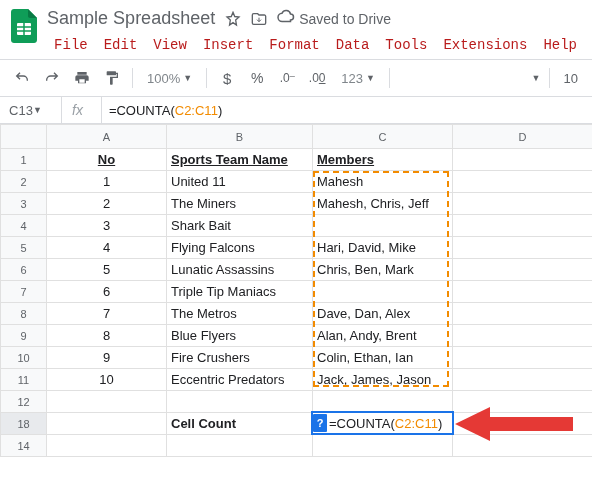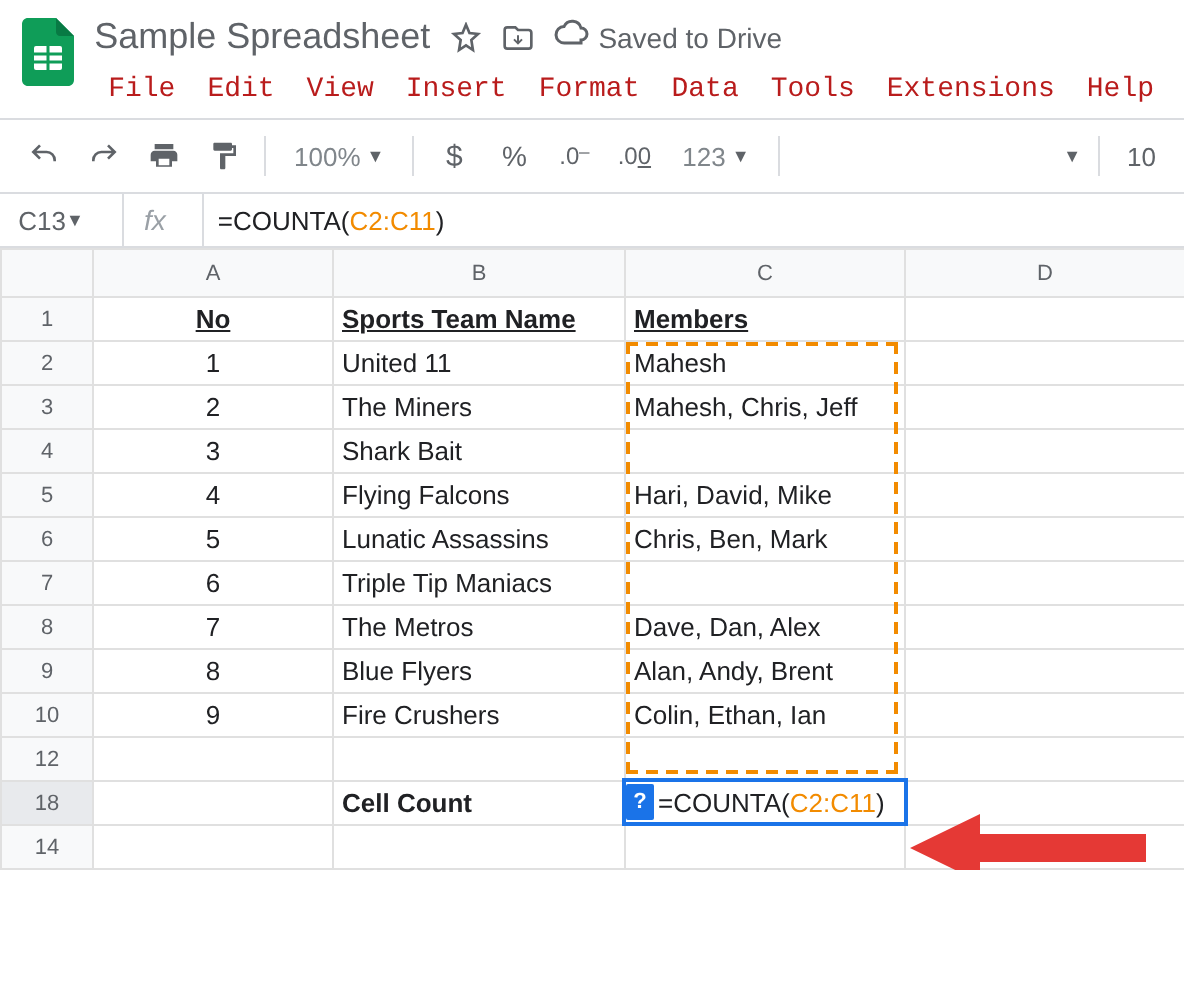--- a/index.html
+++ b/index.html
@@ -260,20 +260,27 @@
           <td class="cell"></td>
         </tr>
         <tr>
           <th class="row-head">10</th>
           <td class="cell center">9</td>
           <td class="cell">Fire Crushers</td>
           <td class="cell">Colin, Ethan, Ian</td>
           <td class="cell"></td>
         </tr>
         <tr>
+          <th class="row-head">11</th>
+          <td class="cell center">10</td>
+          <td class="cell">Eccentric Predators</td>
+          <td class="cell">Jack, James, Jason</td>
+          <td class="cell"></td>
+        </tr>
+        <tr>
           <th class="row-head">12</th>
           <td class="cell center"></td>
           <td class="cell"></td>
           <td class="cell"></td>
           <td class="cell"></td>
         </tr>
         <tr class="row-active">
           <th class="row-head">18</th>
           <td class="cell center"></td>
           <td class="cell bold">Cell Count</td>

